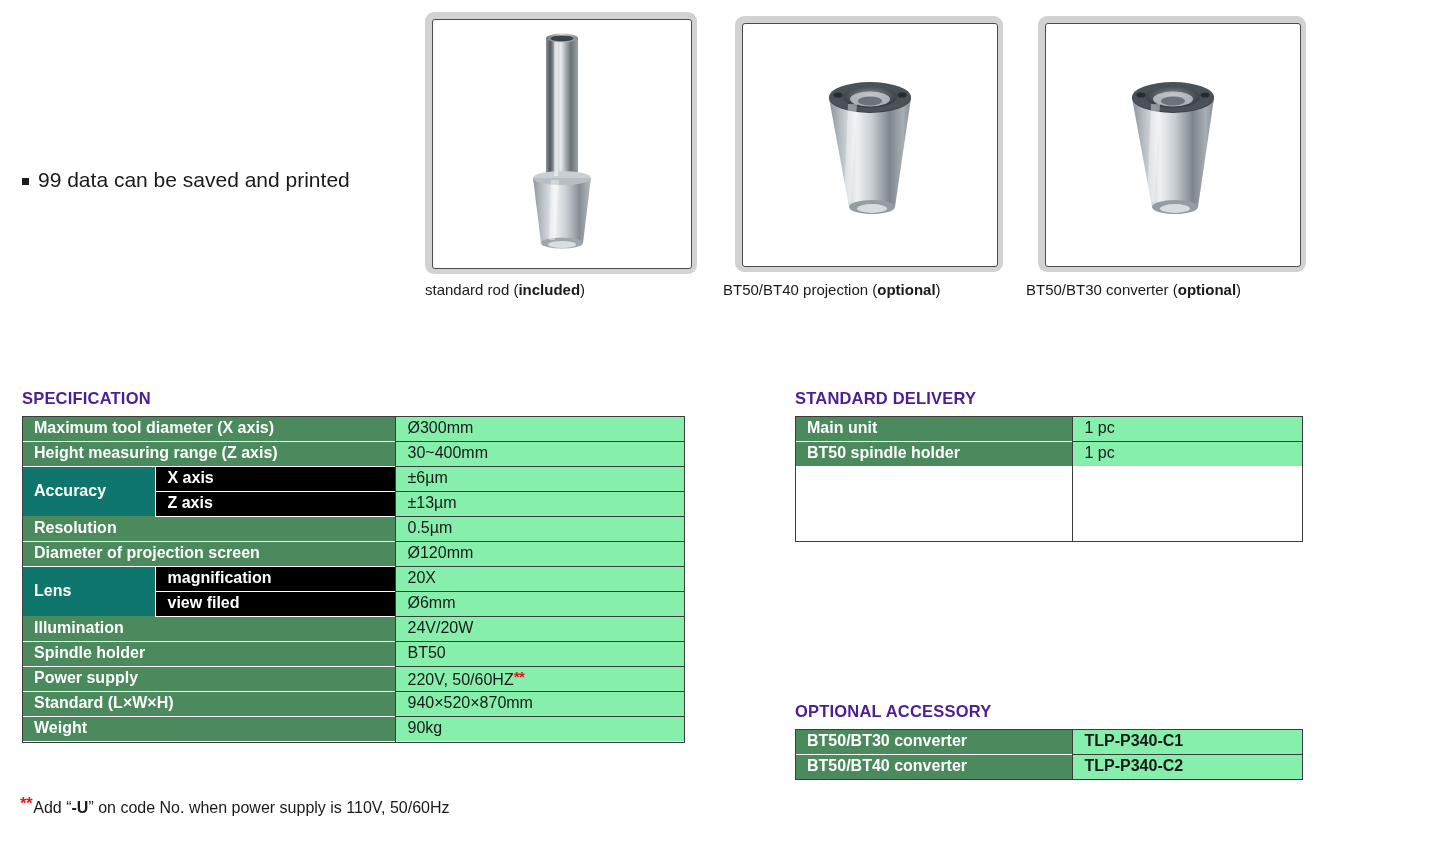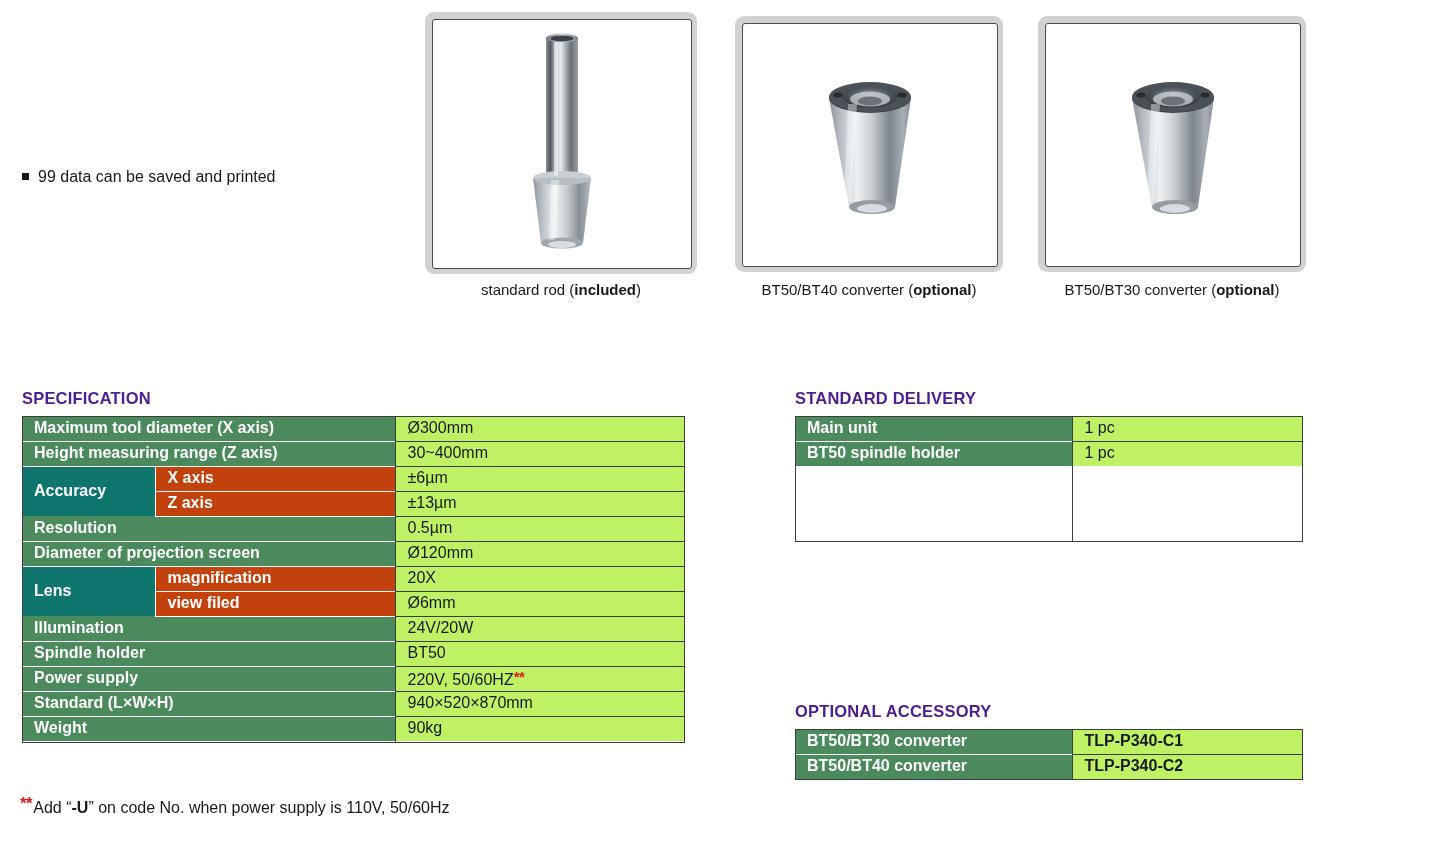--- a/index.html
+++ b/index.html
@@ -14,21 +14,21 @@
     font-family: "Liberation Sans", sans-serif;
     color: #1a1a1a;
     overflow: hidden;
   }
 
   
   .feature {
     position: absolute;
     left: 22px;
     top: 168px;
-    font-size: 16px;
+    font-size: 21px;
     color: #1a1a1a;
     white-space: nowrap;
   }
   .feature .sq {
     display: inline-block;
     width: 7px;
     height: 7px;
     background: #1a1a1a;
     vertical-align: 2px;
     margin-right: 9px;
@@ -52,21 +52,20 @@
     overflow: hidden;
   }
   #frame-rod   { left: 425px; top: 12px;  width: 272px; height: 262px; }
   #frame-bt40  { left: 735px; top: 16px;  width: 268px; height: 256px; }
   #frame-bt30  { left: 1038px;top: 16px;  width: 268px; height: 256px; }
 
   .caption {
     position: absolute;
     font-size: 15px;
     color: #1a1a1a;
-    text-align: center;
     white-space: nowrap;
   }
   #cap-rod  { left: 425px; top: 281px; width: 272px; }
   #cap-bt40 { left: 723px; top: 281px; width: 292px; }
   #cap-bt30 { left: 1026px;top: 281px; width: 292px; }
   .caption b { font-weight: bold; }
 
   
   .art { position: absolute; left: 0; top: 0; width: 100%; height: 100%; }
 
@@ -105,27 +104,27 @@
     border-top: 0;
   }
   td.k.lastrow { border-bottom: 0; }
   td.kgroup {
     background: #0f766e;
     color: #ffffff;
     font-weight: bold;
     border-right: 1.5px solid #ffffff;
   }
   td.ksub {
-    background: #c2410c;
+    background: #000000;
     color: #ffffff;
     font-weight: bold;
     border-bottom: 1.5px solid #ffffff;
   }
   td.v {
-    background: #bef264;
+    background: #86efac;
     color: #1a1a1a;
     border-top: 1.5px solid #3c3c3c;
     border-left: 1.5px solid #3c3c3c;
   }
   td.v.firstrow { border-top: 0; }
 
   
   .greenframe {
     position: absolute;
     border: 1.5px solid #3c3c3c;
@@ -266,21 +265,21 @@
       <ellipse cx="159" cy="71" rx="4.6" ry="2.6" fill="#262b2f"></ellipse>
 
       <ellipse cx="129" cy="183" rx="23" ry="7" fill="#959ca2"></ellipse>
       <ellipse cx="129" cy="184.5" rx="15" ry="4.4" fill="#d7dcdf"></ellipse>
 
       <path d="M105 80 L114 80 L108 178 L101 178 Z" fill="#ffffff" opacity="0.4"></path>
     </svg>
   </div>
 </div>
 <div class="caption" id="cap-bt40">
-  <span>BT50/BT40 converter (</span><b>optional</b><span>)</span>
+  <span>BT50/BT40 projection (</span><b>optional</b><span>)</span>
 </div>
 
 <div class="frame" id="frame-bt30">
   <div class="frame-inner">
     <svg class="art" viewBox="0 0 254 242" preserveAspectRatio="xMidYMid meet">
       <defs>
         <linearGradient id="conv2G" x1="0" y1="0" x2="1" y2="0">
           <stop offset="0" stop-color="#8a9198"></stop>
           <stop offset="0.14" stop-color="#b6bdc3"></stop>
           <stop offset="0.34" stop-color="#eff2f4"></stop>

